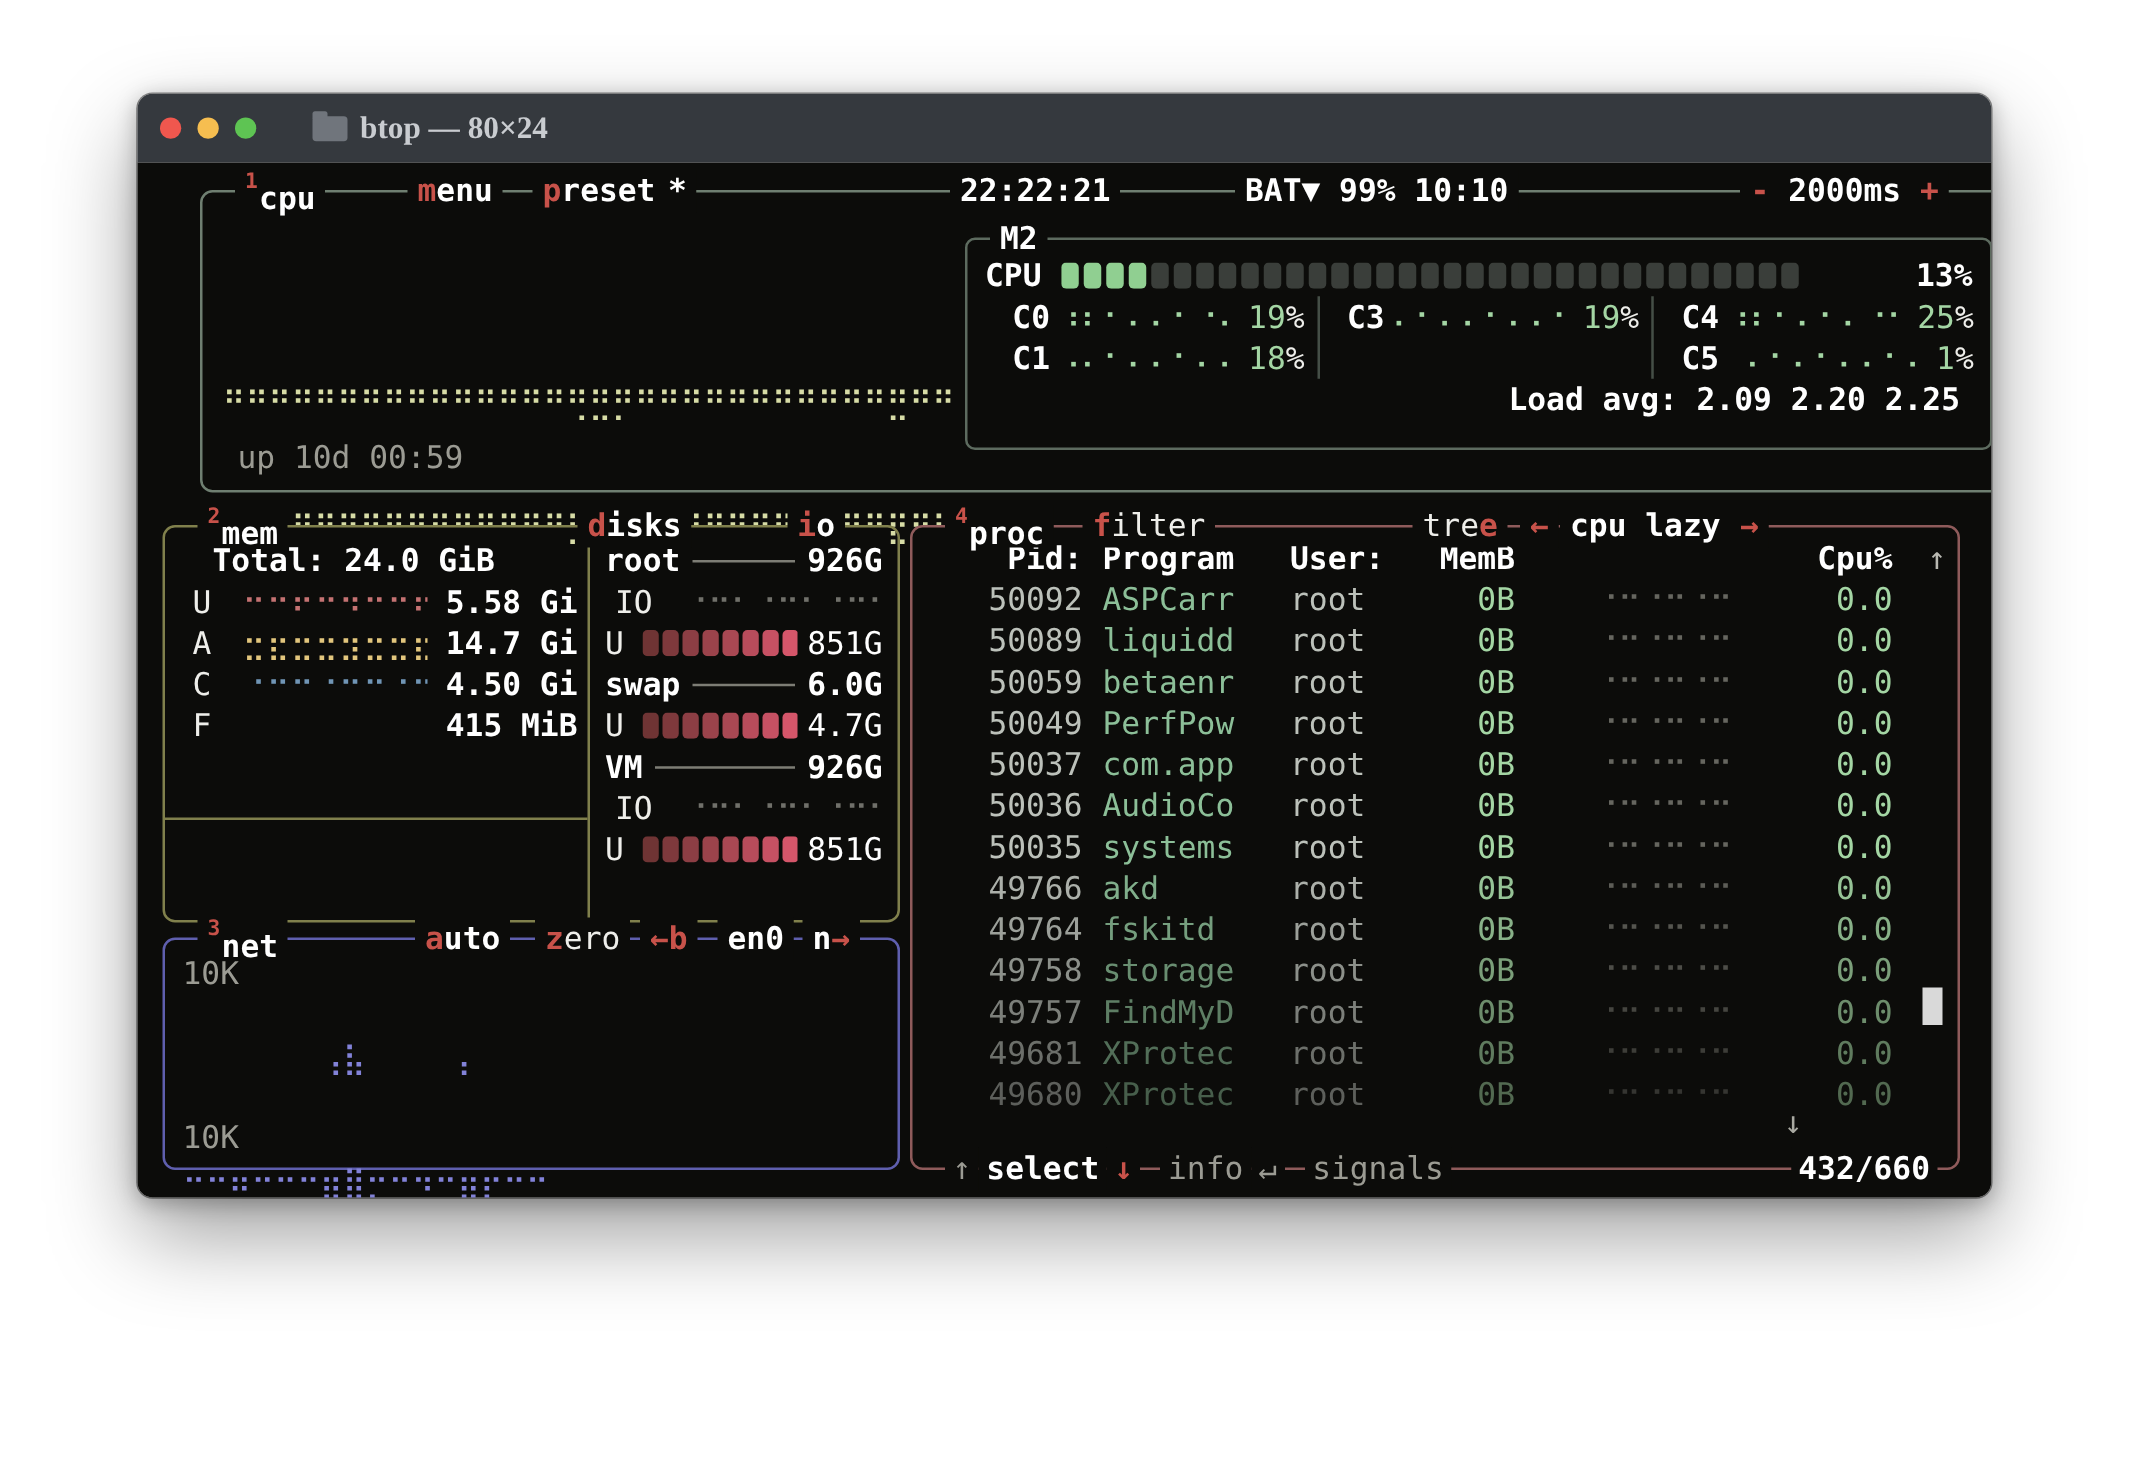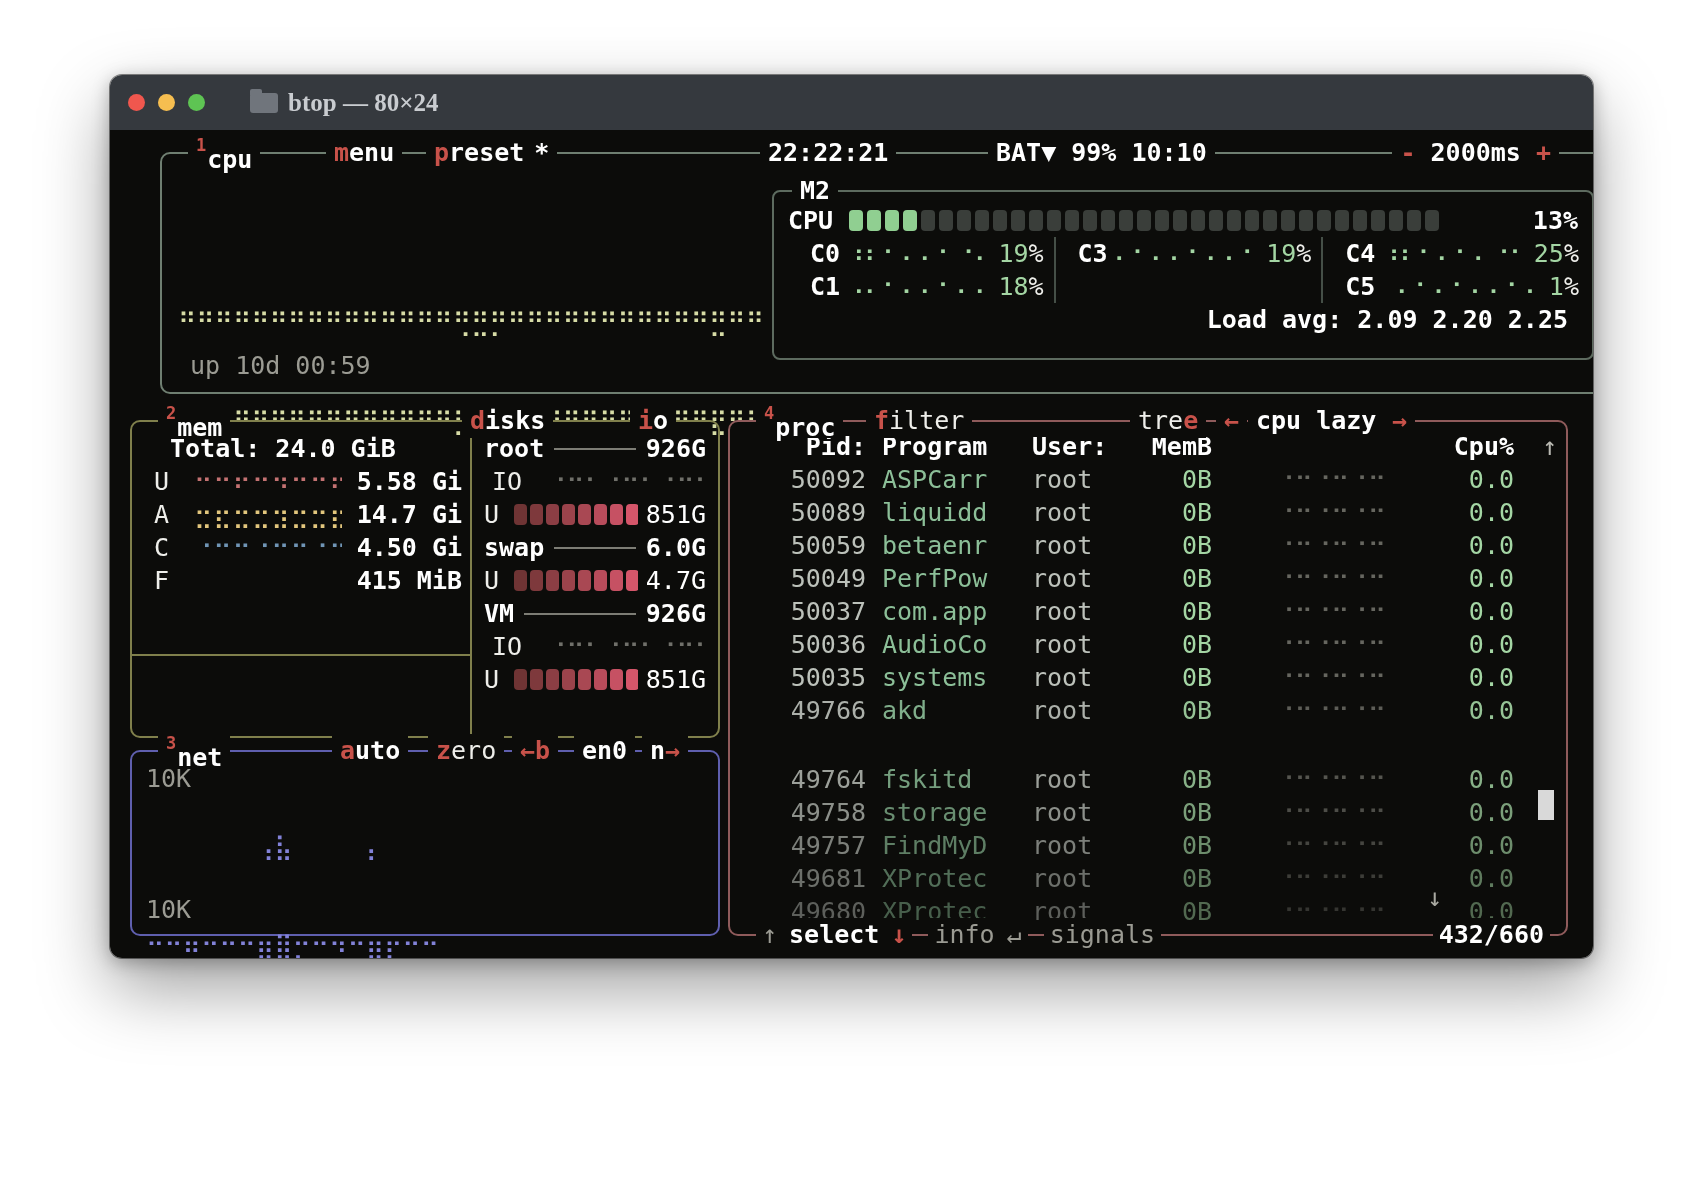--- a/index.html
+++ b/index.html
@@ -423,21 +423,21 @@
             <div class="prow" style="opacity: 0.91;">
               <span class="c-pid">49766</span>
               <span></span>
               <span class="c-prog">akd</span>
               <span class="c-user">root</span>
               <span class="c-mem">0B</span>
               <span class="c-dots">⠐⠒⠐⠒⠐⠒</span>
               <span class="c-cpu">0.0</span>
               <span></span>
             </div>
-            <div class="prow" style="opacity: 0.82; margin-top: 36px;">
+            <div class="prow" style="opacity: 0.82;">
               <span class="c-pid">49764</span>
               <span></span>
               <span class="c-prog">fskitd</span>
               <span class="c-user">root</span>
               <span class="c-mem">0B</span>
               <span class="c-dots">⠐⠒⠐⠒⠐⠒</span>
               <span class="c-cpu">0.0</span>
               <span></span>
             </div>
             <div class="prow" style="opacity: 0.73;">

